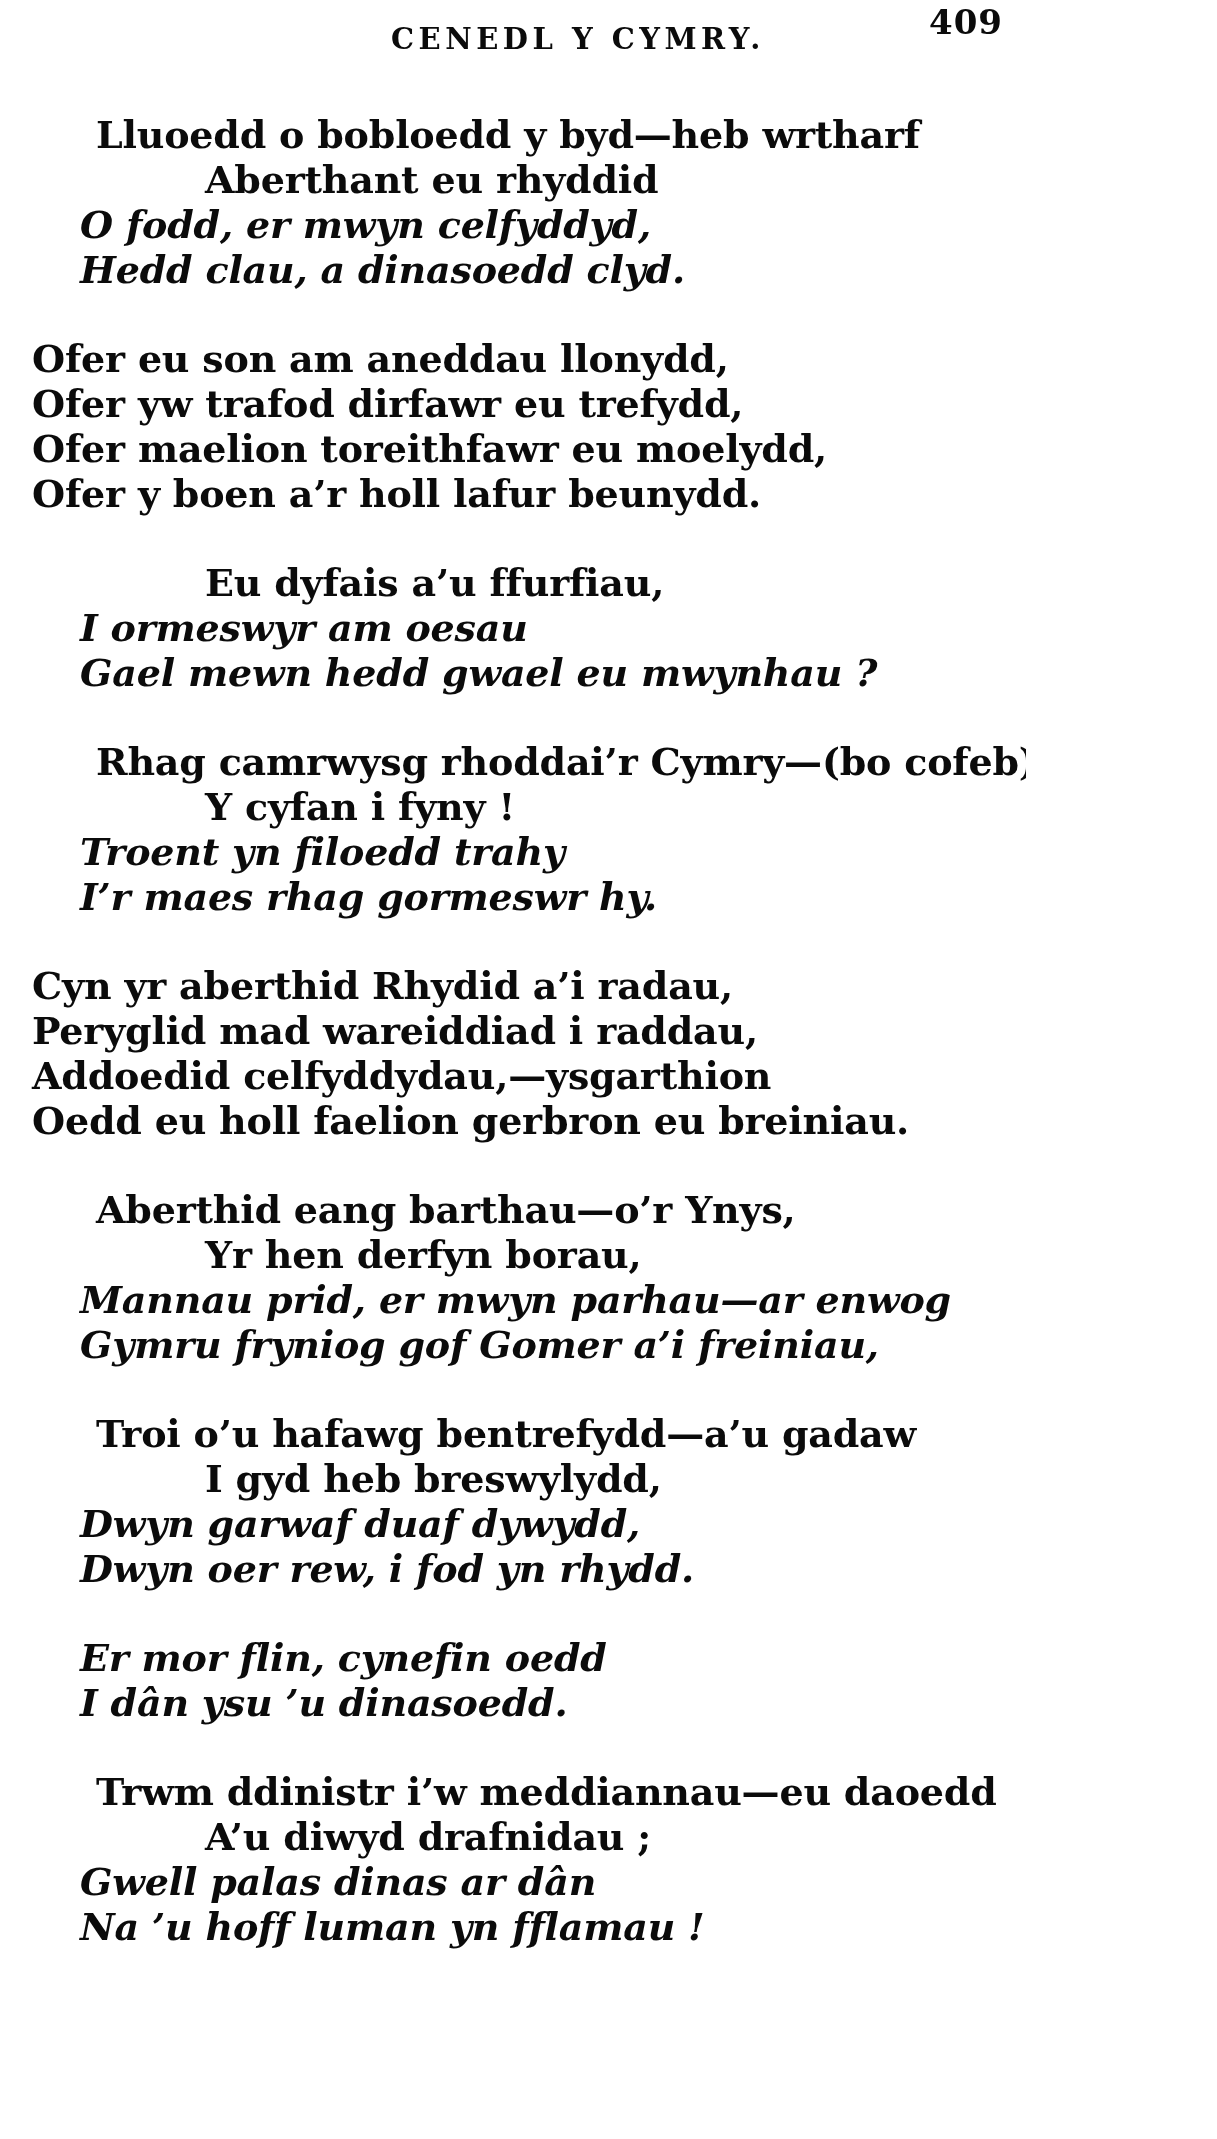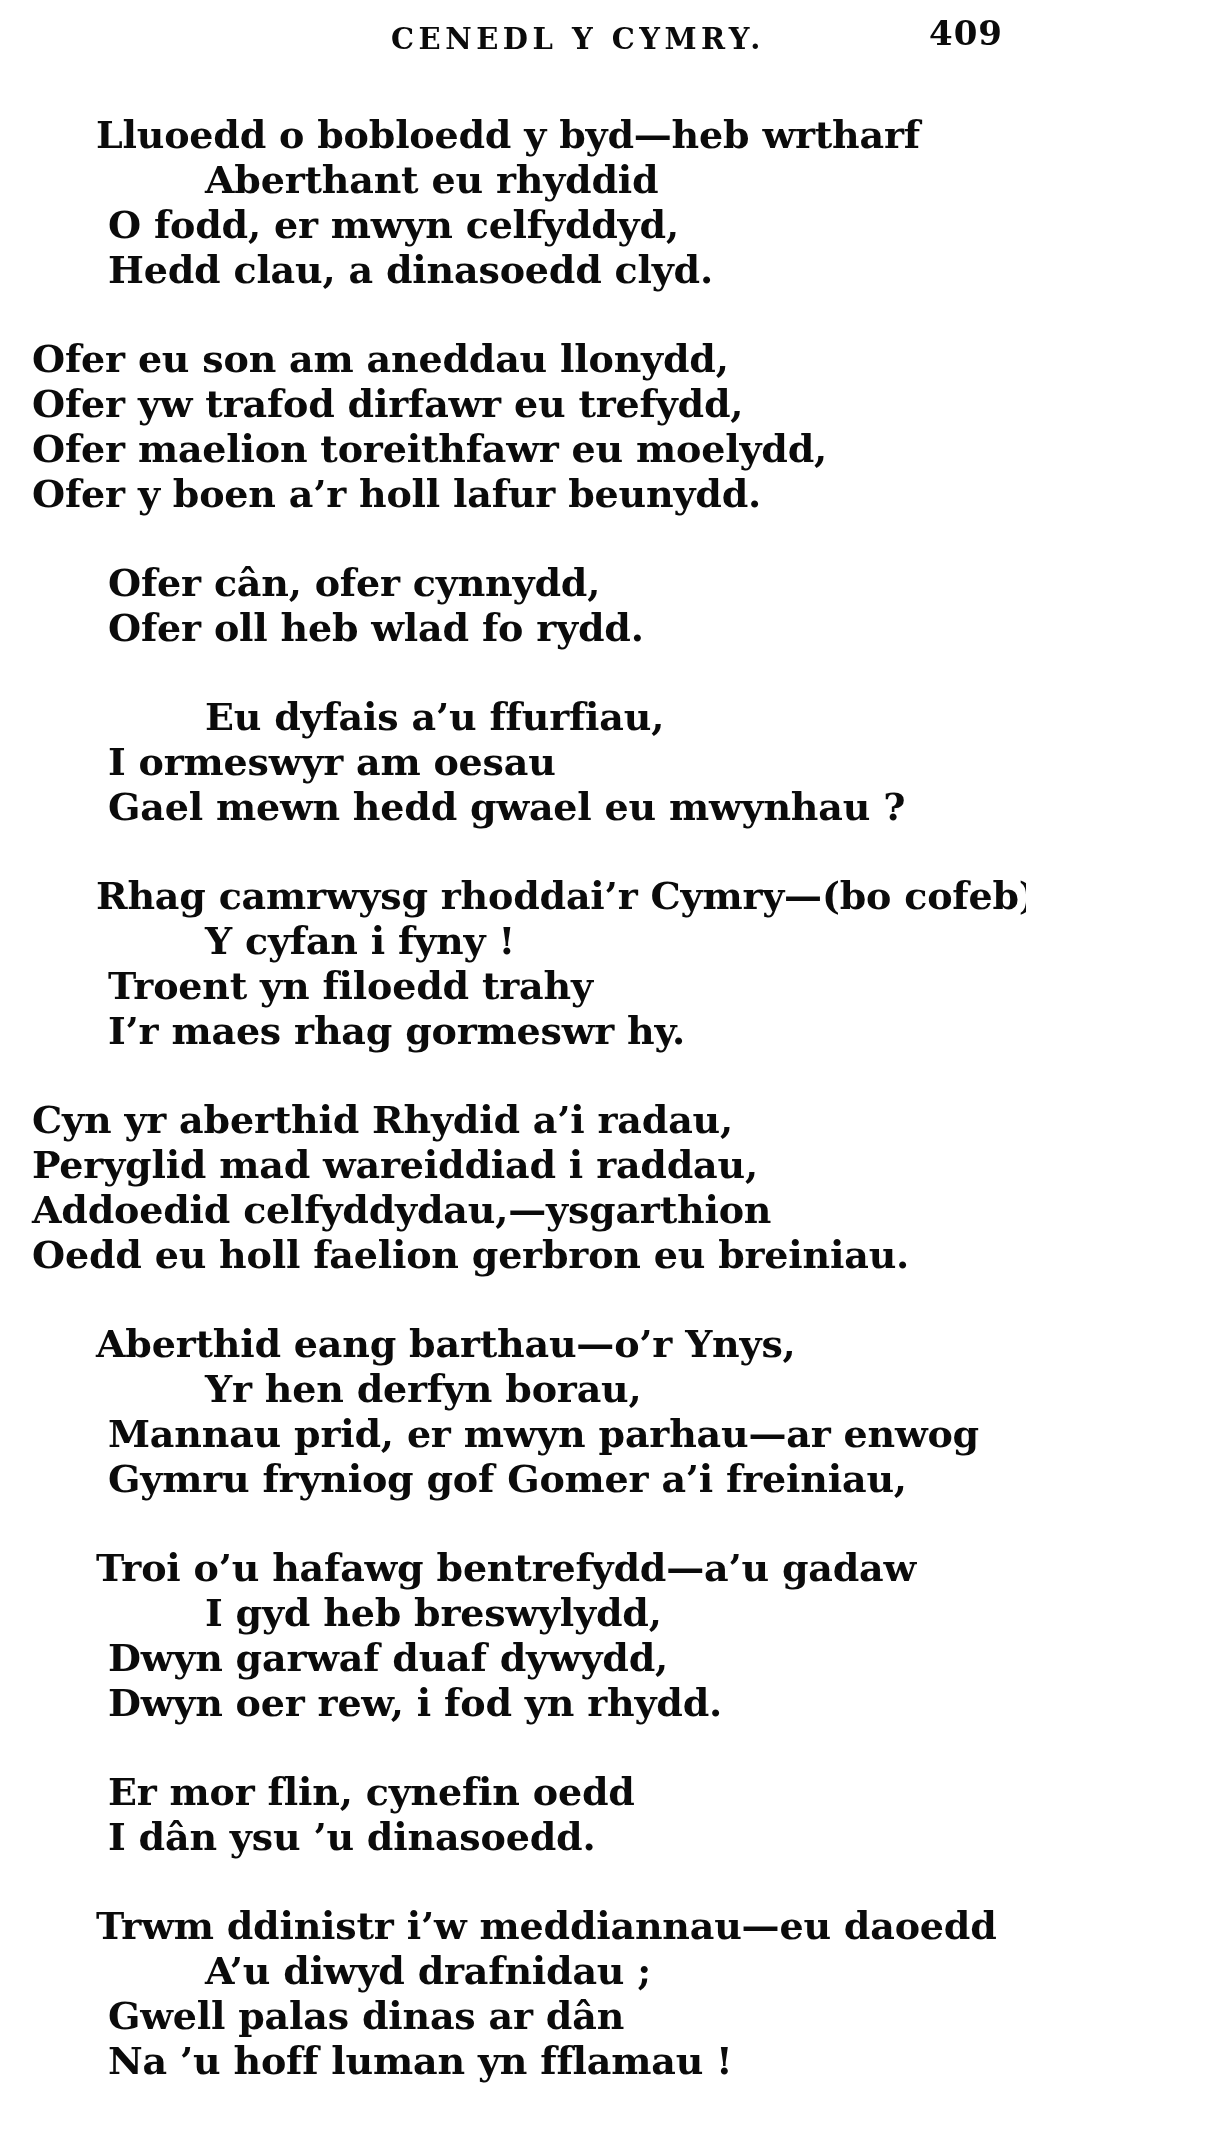--- a/index.html
+++ b/index.html
@@ -17,42 +17,42 @@
     position: absolute;
     left: 391px;
     top: 22px;
     font-size: 29px;
     letter-spacing: 4.5px;
     white-space: pre;
   }
   .page-num {
     position: absolute;
     right: 23px;
-    top: 13px;
+    top: 2px;
     font-size: 34px;
     letter-spacing: 1px;
   }
   .poem {
     position: absolute;
     left: 0;
     top: 112px;
     width: 100%;
   }
   .stanza { margin-bottom: 44px; }
   .stanza:last-child { margin-bottom: 8px; }
   .line {
     font-size: 38px;
     line-height: 45px;
     letter-spacing: -0.2px;
     white-space: pre;
   }
   .indent-0 { padding-left: 32px;  }
   .indent-1 { padding-left: 96px; }
   .indent-2 { padding-left: 205px; }
-  .indent-3 { padding-left: 108px; }
+  .indent-3 { padding-left: 80px; font-style: italic; }
   .speck {
     position: absolute;
     left: 1044px;
     top: 571px;
     width: 6px;
     height: 3px;
     background: #1a1a1a;
     border-radius: 2px;
   }
 </style>
@@ -70,24 +70,20 @@
         <div class="line indent-1">Lluoedd o bobloedd y byd—heb wrtharf</div>
         <div class="line indent-2">Aberthant eu rhyddid</div>
         <div class="line indent-3">O fodd, er mwyn celfyddyd,</div>
         <div class="line indent-3">Hedd clau, a dinasoedd clyd.</div>
       </div>
       <div class="stanza">
         <div class="line indent-0">Ofer eu son am aneddau llonydd,</div>
         <div class="line indent-0">Ofer yw trafod dirfawr eu trefydd,</div>
         <div class="line indent-0">Ofer maelion toreithfawr eu moelydd,</div>
         <div class="line indent-0">Ofer y boen a’r holl lafur beunydd.</div>
-      </div>
-      <div class="stanza">
-        <div class="line indent-3">Ofer cân, ofer cynnydd,</div>
-        <div class="line indent-3">Ofer oll heb wlad fo rydd.</div>
       </div>
       <div class="stanza">
         <div class="line indent-2">Eu dyfais a’u ffurfiau,</div>
         <div class="line indent-3">I ormeswyr am oesau</div>
         <div class="line indent-3">Gael mewn hedd gwael eu mwynhau ?</div>
       </div>
       <div class="stanza">
         <div class="line indent-1">Rhag camrwysg rhoddai’r Cymry—(bo cofeb)</div>
         <div class="line indent-2">Y cyfan i fyny !</div>
         <div class="line indent-3">Troent yn filoedd trahy</div>

